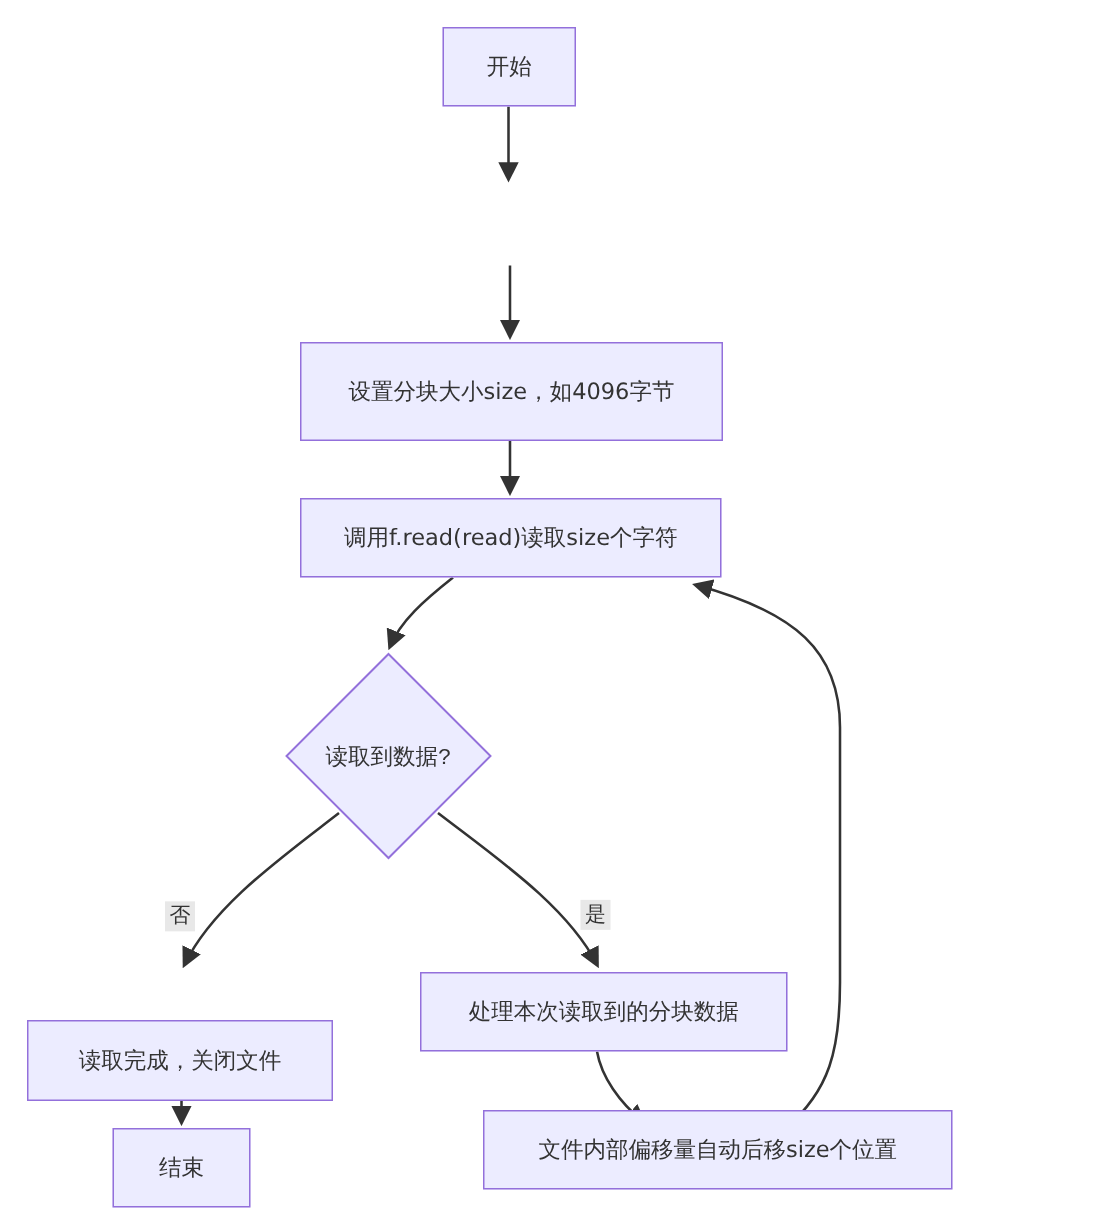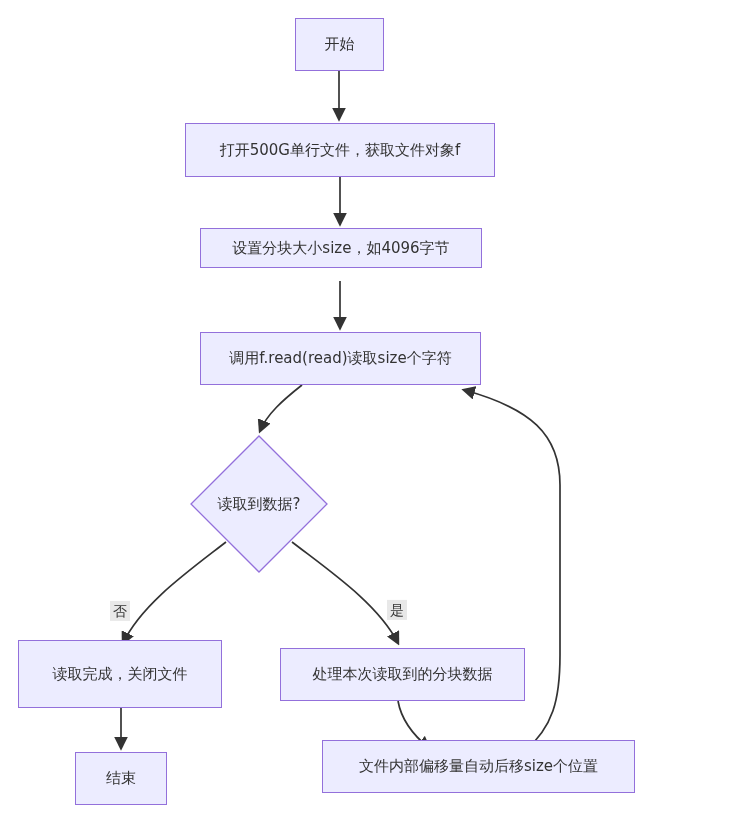--- a/index.html
+++ b/index.html
@@ -49,20 +49,21 @@
   .diamond-label {
     position: absolute;
     box-sizing: border-box;
     color: #333333;
     font-size: 15px;
     display: flex;
     align-items: center;
     justify-content: center;
     text-align: center;
     white-space: nowrap;
+    font-family: Liberation Mono, monospace;
   }
   .edge-label {
     position: absolute;
     transform: translate(-50%, -50%);
     background: #e8e8e8;
     color: #333333;
     font-size: 14px;
     padding: 1px 3px;
     line-height: 1.3;
     white-space: nowrap;
@@ -88,33 +89,32 @@
     <path class="edge" d="M292 542 C 331 572, 378 604, 398 643" marker-end="url(#arrowhead)"></path>
     <path class="edge" d="M121 702 L121 748" marker-end="url(#arrowhead)"></path>
     <path class="edge" d="M398 701 C 401 718, 413 735, 429 748" marker-end="url(#arrowhead)"></path>
     <path class="edge" d="M524 752 C 553 727, 560 700, 560 655 L560 485 C 560 434, 530 408, 464 390" marker-end="url(#arrowhead)"></path>
 
     <polygon class="diamond-shape" points="259,436 327,504 259,572 191,504"></polygon>
   </svg>
 
   <div class="node" style="left:295px; top:18px; width:89px; height:53px;">开始</div>
 
-  <div class="node" style="left:185px; top:123px; width:310px; height:54px;">打开500G单行文件，获取文件对象f</div>
 
-  <div class="node" style="left:200px; top:228px; width:282px; height:40px;">设置分块大小size，如4096字节</div>
+  <div class="node" style="left:200px; top:228px; width:282px; height:66px;">设置分块大小size，如4096字节</div>
 
   <div class="node" style="left:200px; top:332px; width:281px; height:53px;">调用f.read(read)读取size个字符</div>
 
   <div class="diamond-label" style="left:199px; top:486px; width:120px; height:36px;">读取到数据?</div>
 
   <div class="edge-label" style="left:120px; top:611px;">否</div>
 
   <div class="edge-label" style="left:397px; top:610px;">是</div>
 
-  <div class="node" style="left:18px; top:640px; width:204px; height:68px;">读取完成，关闭文件</div>
+  <div class="node" style="left:18px; top:680px; width:204px; height:54px;">读取完成，关闭文件</div>
 
   <div class="node" style="left:280px; top:648px; width:245px; height:53px;">处理本次读取到的分块数据</div>
 
   <div class="node" style="left:75px; top:752px; width:92px; height:53px;">结束</div>
 
   <div class="node" style="left:322px; top:740px; width:313px; height:53px;">文件内部偏移量自动后移size个位置</div>
 
 </div>
 
 </body></html>

